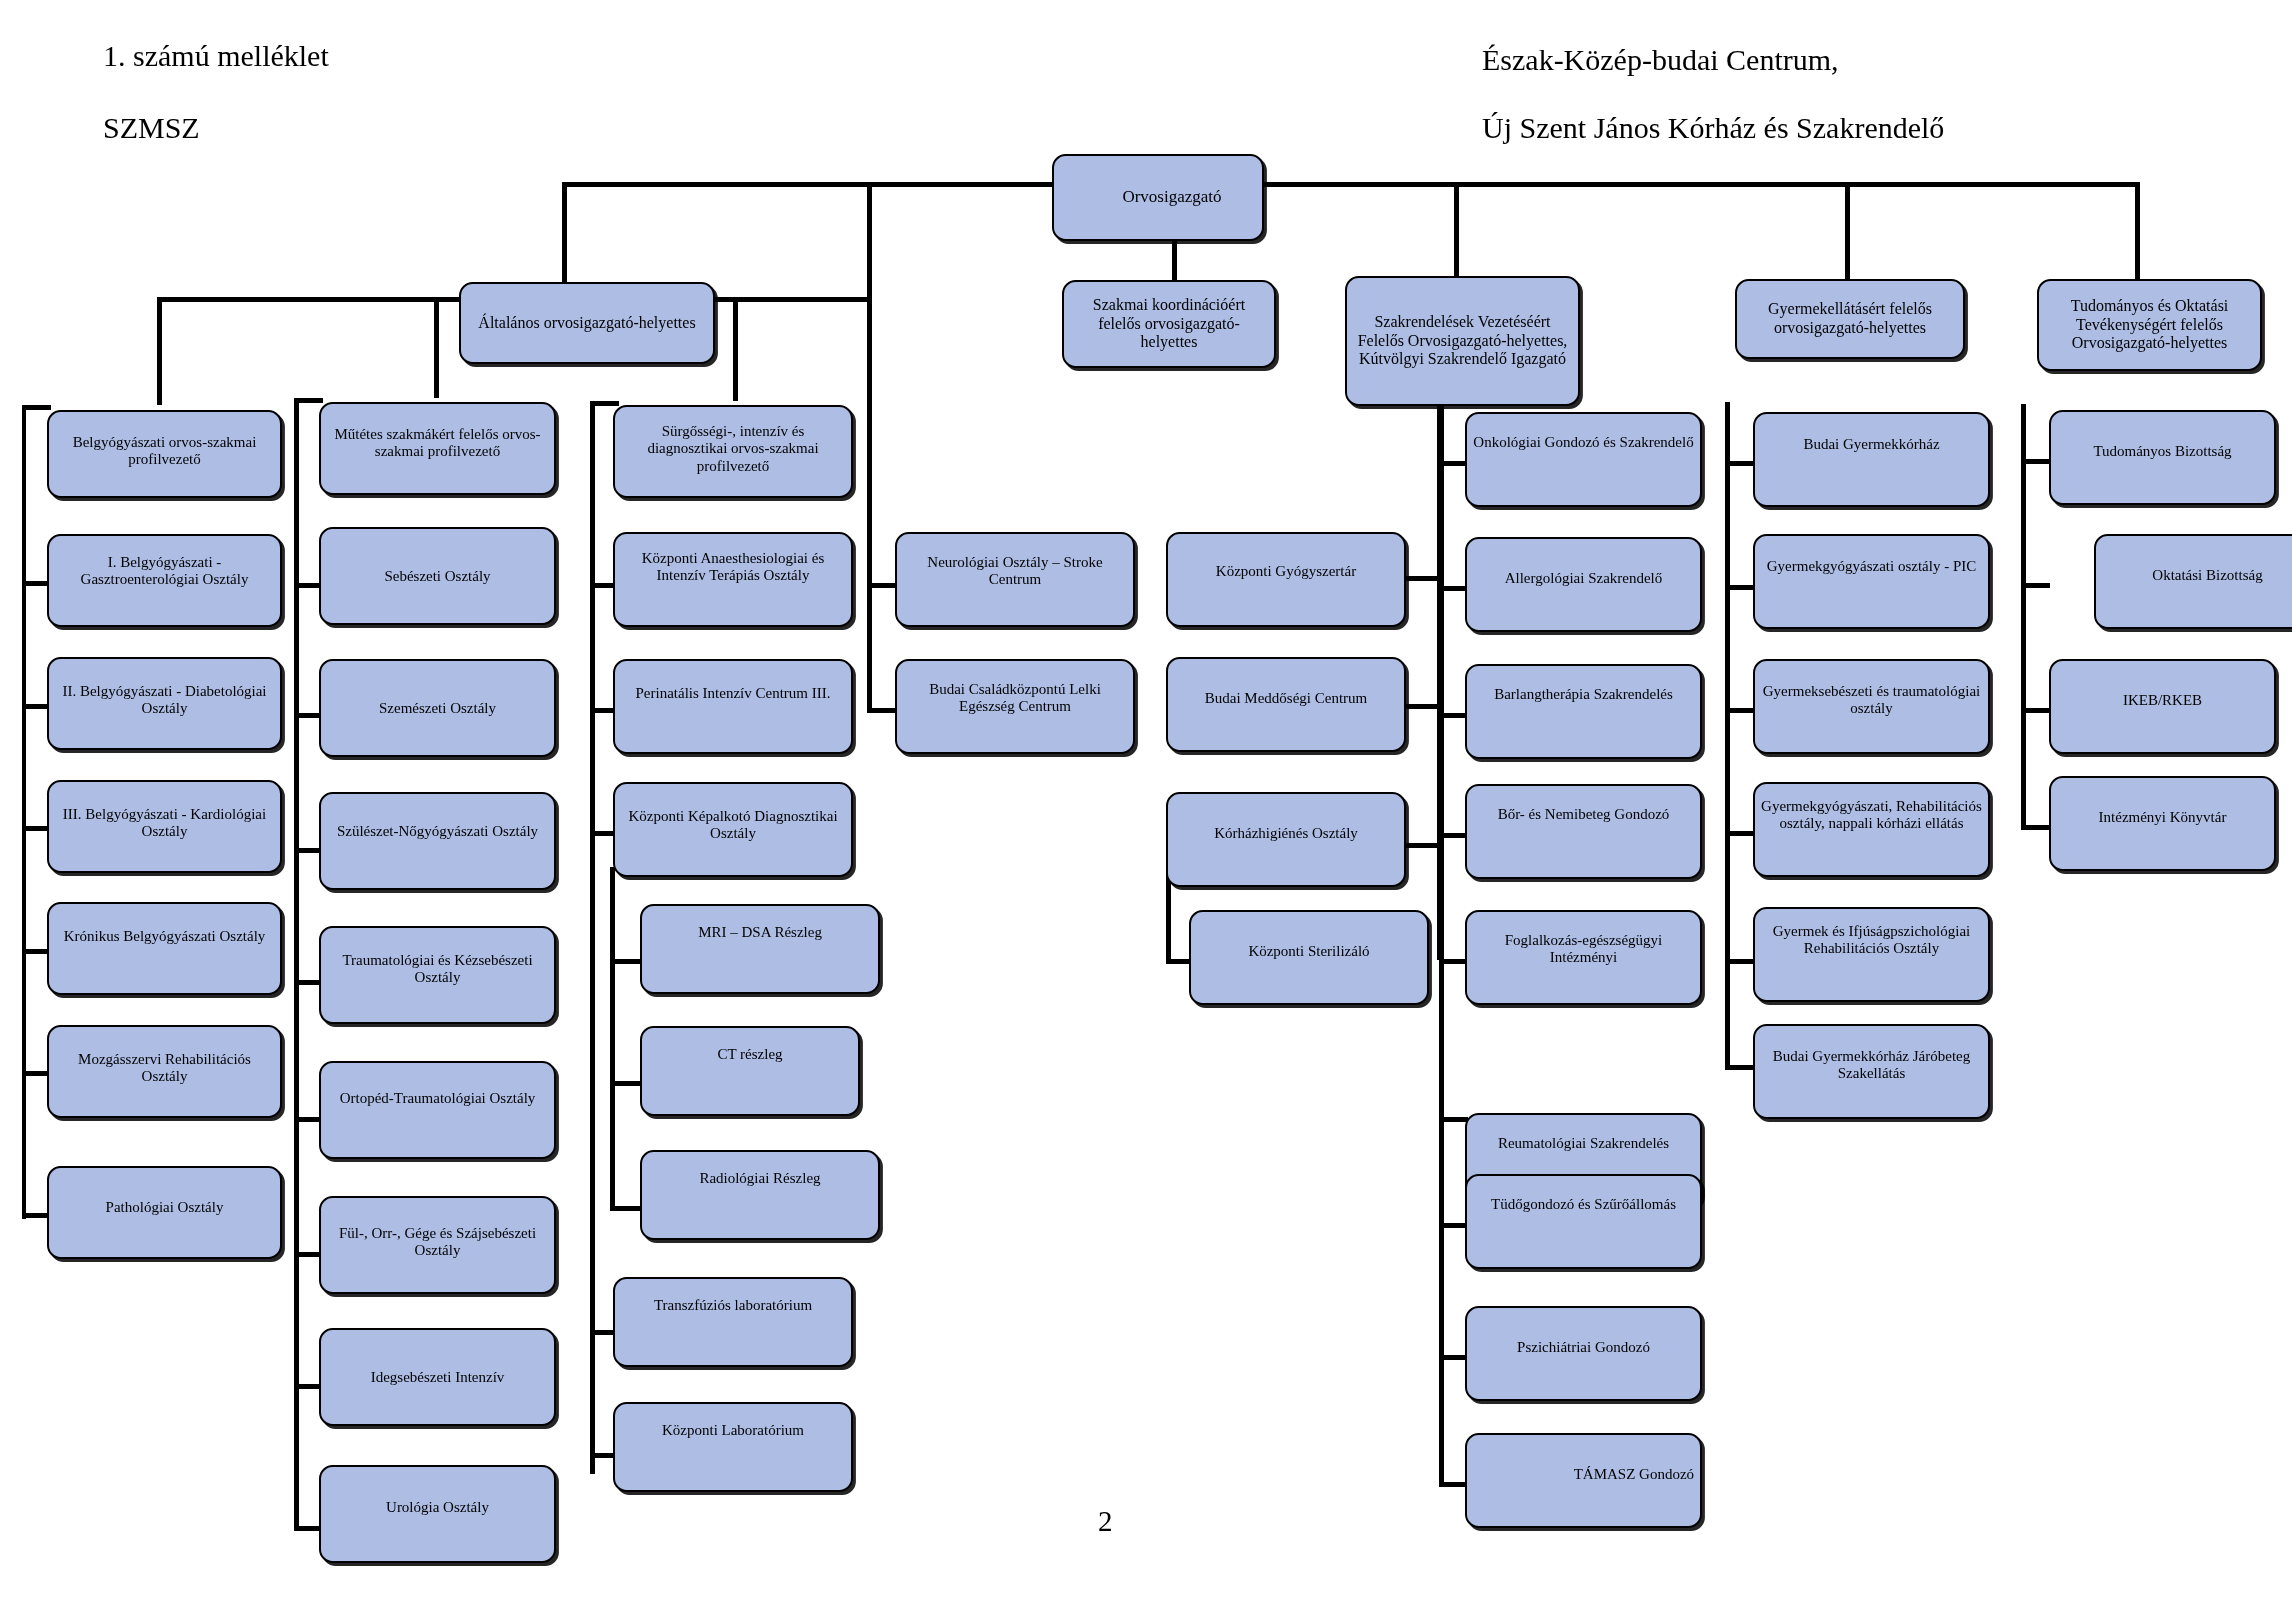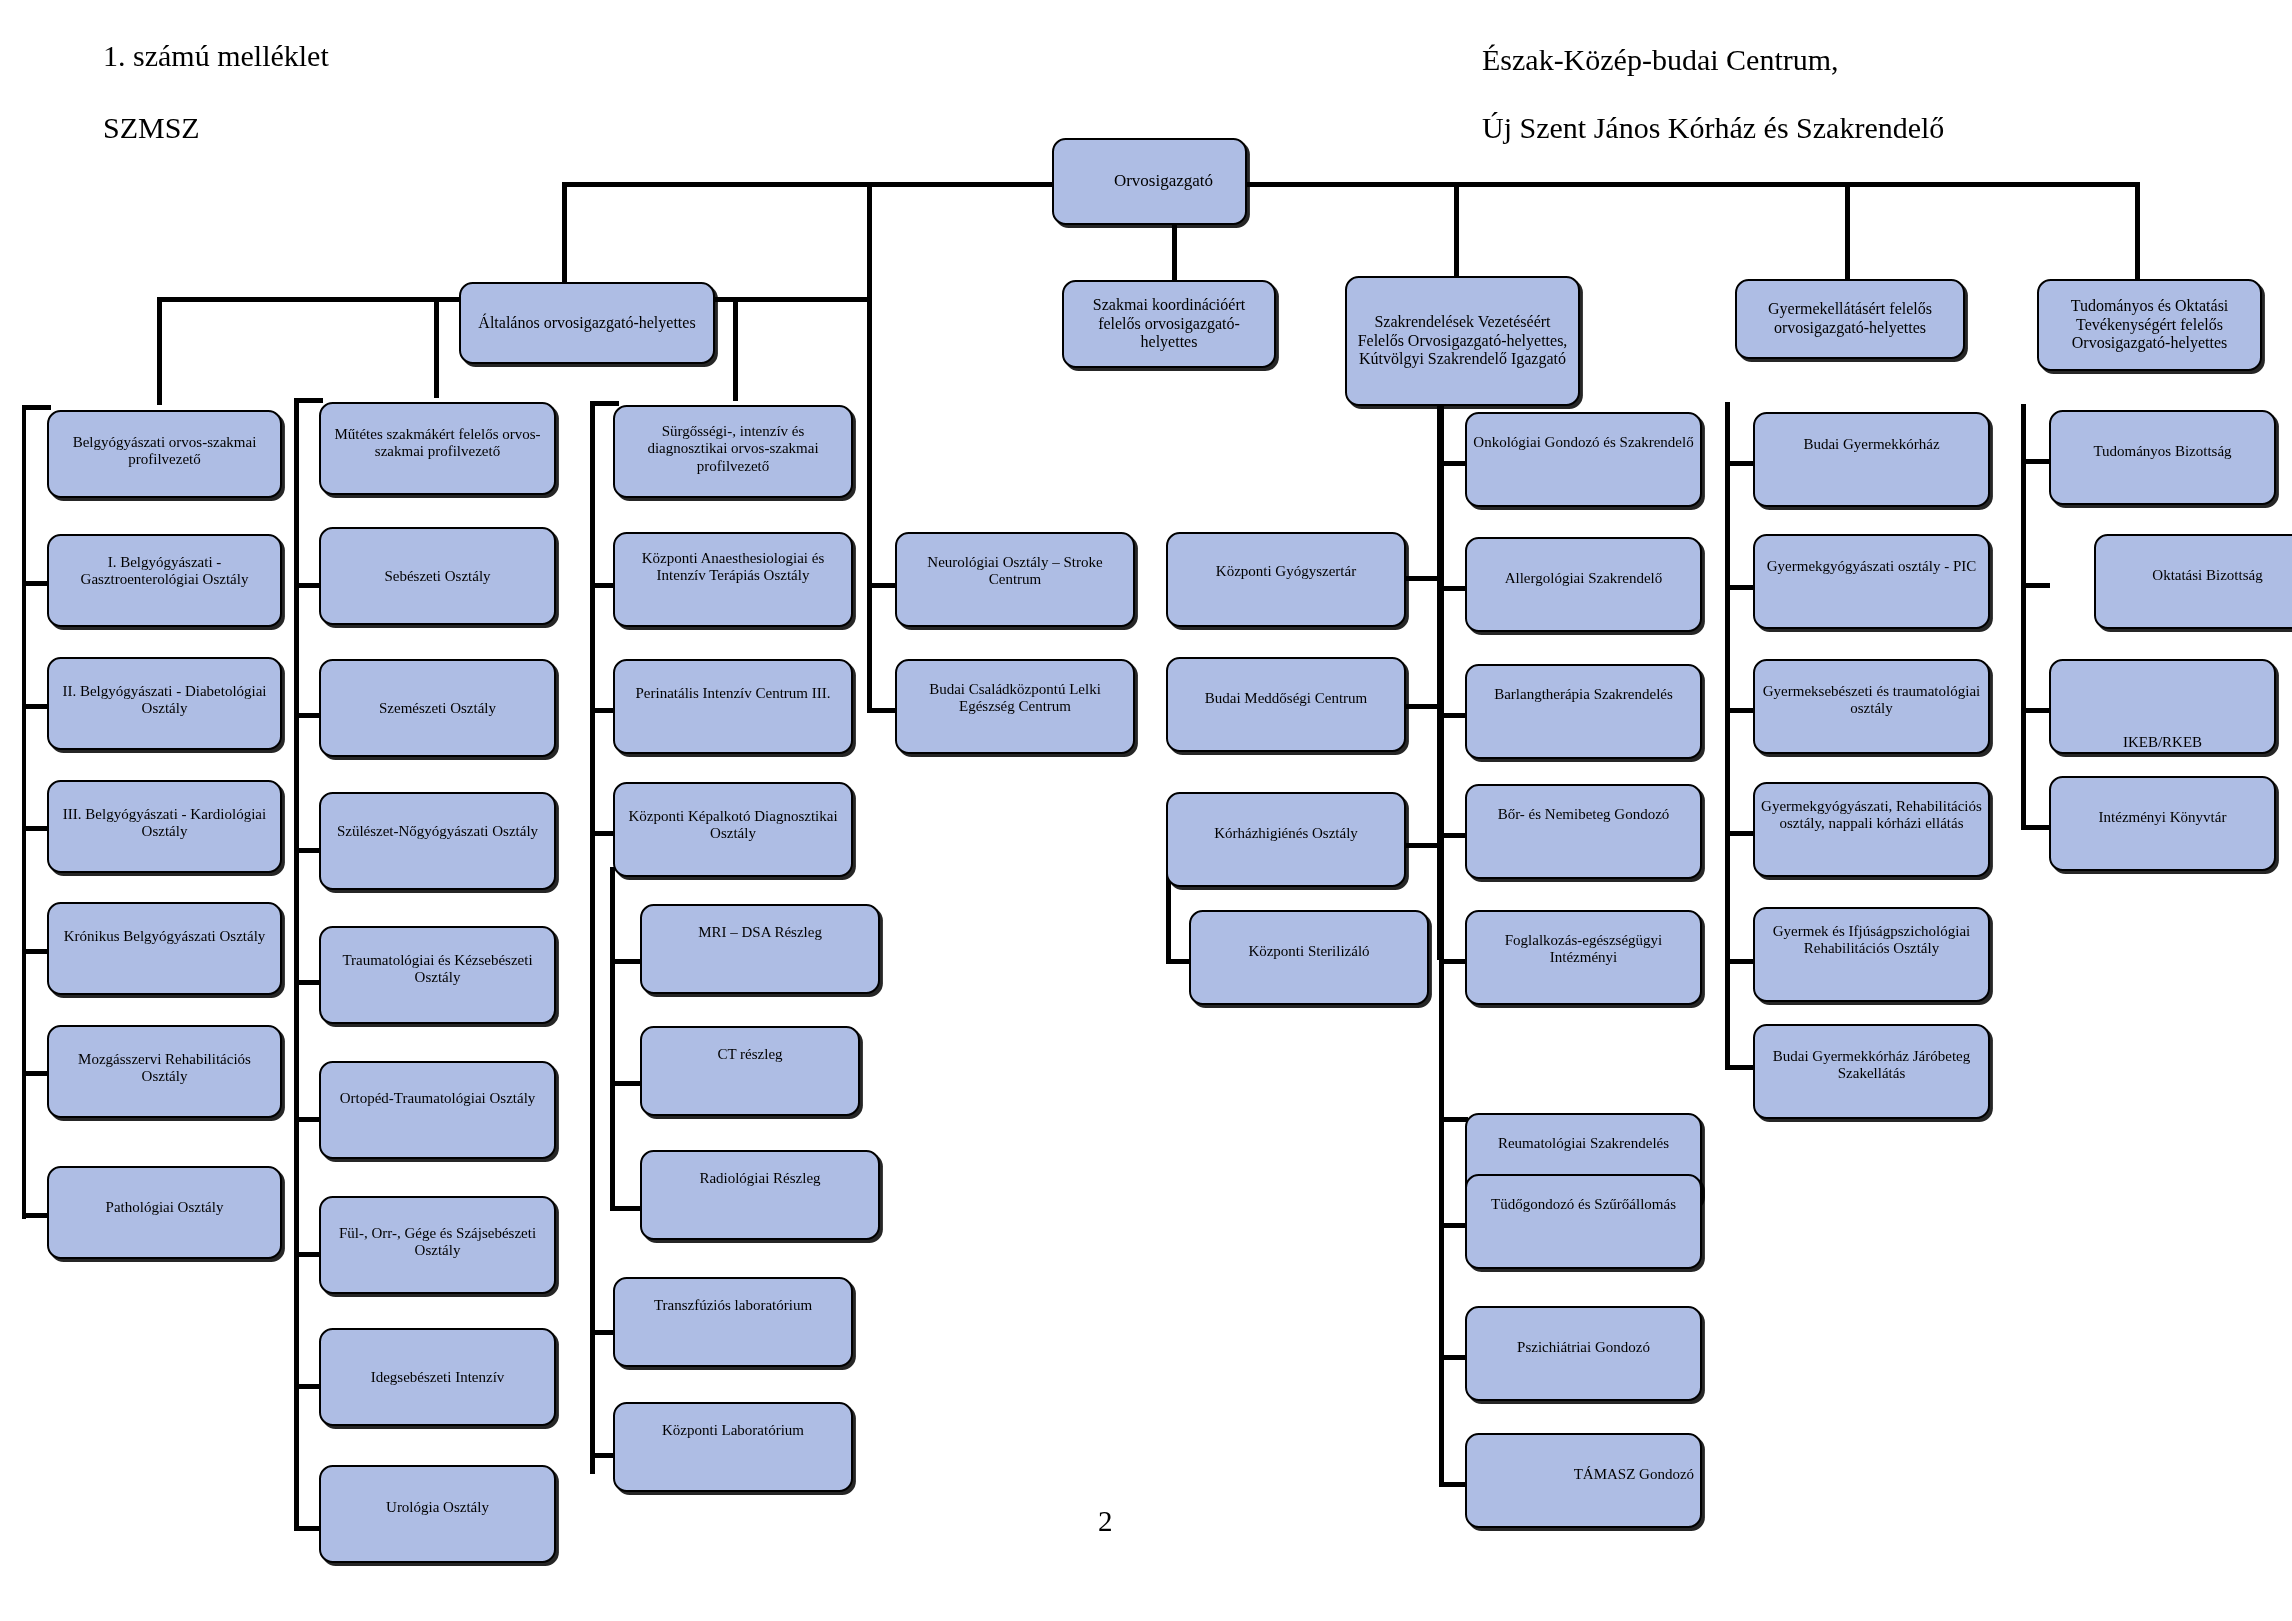--- a/index.html
+++ b/index.html
@@ -157,21 +157,21 @@
   <div class="ln" style="left:1725px; top:831px; width:29px; height:4.9px;"></div>
   <div class="ln" style="left:1725px; top:959px; width:29px; height:4.9px;"></div>
   <div class="ln" style="left:1725px; top:1065px; width:29px; height:4.9px;"></div>
 
   <div class="ln" style="left:2021px; top:404px; width:4.9px; height:421px;"></div>
   <div class="ln" style="left:2021px; top:459px; width:29px; height:4.9px;"></div>
   <div class="ln" style="left:2021px; top:583px; width:29px; height:4.9px;"></div>
   <div class="ln" style="left:2021px; top:708px; width:29px; height:4.9px;"></div>
   <div class="ln" style="left:2021px; top:825px; width:29px; height:4.9px;"></div>
 
-  <div class="box mid s16" style="left:1052px; top:138px; width:195px; height:87px;padding-left:28px;">
+  <div class="box mid s16" style="left:1052px; top:154px; width:212px; height:87px;padding-left:28px;">
     <span>Orvosigazgató</span>
   </div>
 
   <div class="box mid s15" style="left:459px; top:282px; width:256px; height:82px;">
     <span>Általános orvosigazgató-helyettes</span>
   </div>
 
   <div class="box mid s15" style="left:1062px; top:280px; width:214px; height:88px;">
     <span>Szakmai koordinációért felelős orvosigazgató-helyettes</span>
   </div>
@@ -332,21 +332,21 @@
   <div class="box s14" style="left:1753px; top:1024px; width:237px; height:95px; padding-top:21.6px;">
     <span>Budai Gyermekkórház Járóbeteg Szakellátás</span>
   </div>
 
   <div class="box s14" style="left:2049px; top:410px; width:227px; height:95px; padding-top:31px;">
     <span>Tudományos Bizottság</span>
   </div>
   <div class="box s14" style="left:2049px; top:534px; width:227px; height:95px; padding-top:31px;margin-left:45px;">
     <span>Oktatási Bizottság</span>
   </div>
-  <div class="box s14" style="left:2049px; top:659px; width:227px; height:95px; padding-top:31px;align-items:flex-end;">
+  <div class="box s14" style="left:2049px; top:659px; width:227px; height:95px; padding-top:31px;">
     <span>IKEB/RKEB</span>
   </div>
   <div class="box s14" style="left:2049px; top:776px; width:227px; height:95px; padding-top:31px;">
     <span>Intézményi Könyvtár</span>
   </div>
 
 </div>
 
 
 </body></html>

